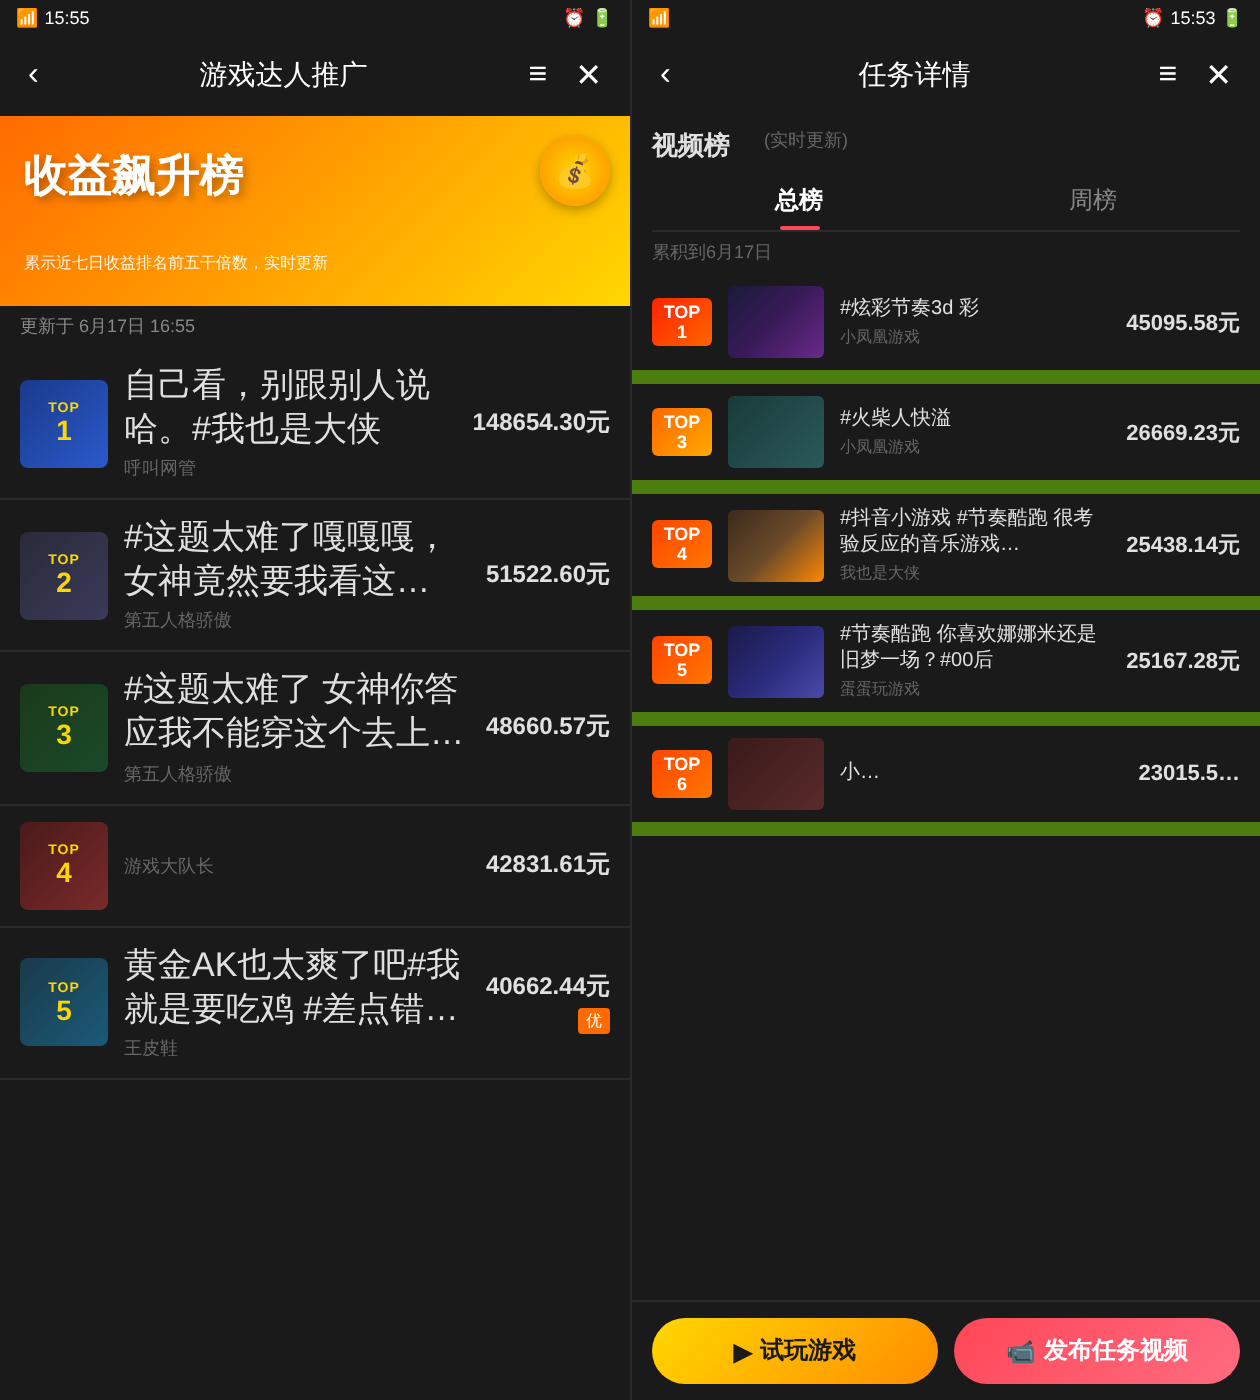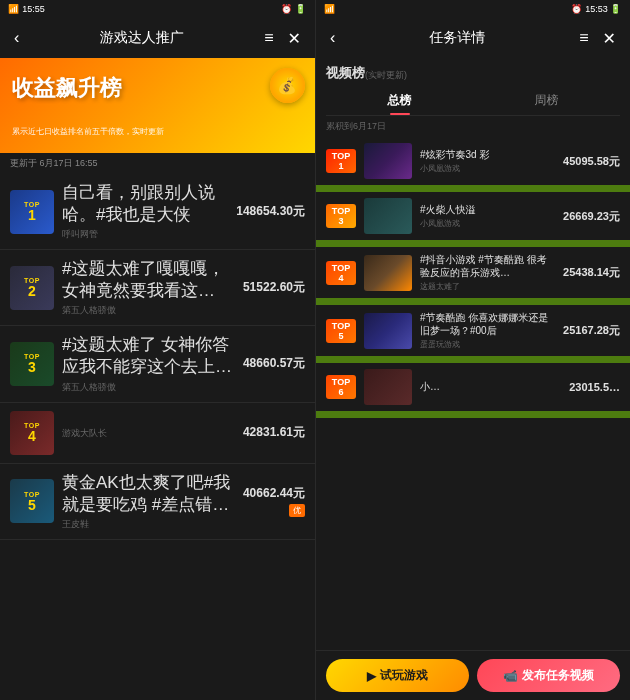--- a/index.html
+++ b/index.html
@@ -178,23 +178,23 @@
       color: #fff;
       font-size: 8px;
       padding: 1px 4px;
       border-radius: 2px;
       margin-left: 4px;
     }
 
     
     .section-title-row {
       display: flex;
-      align-items: flex-end;
+      align-items: flex-start;
       padding: 6px 10px 4px;
-      gap: 0;
+      gap: 17px;
     }
     .section-title {
       font-size: 13px;
       color: #e0e0e0;
       font-weight: 600;
     }
     .section-subtitle {
       font-size: 9px;
       color: #666;
     }
@@ -542,21 +542,21 @@
   </div>
         <div class="rank-amount-right">26669.23元</div>
       </div>
       <div class="rank-item-right">
         <div class="rank-num"><span class="rank-num-badge ">TOP 4</span></div>
         <div class="rank-thumb">
           <div class="rank-thumb-inner thumb-4"></div>
         </div>
         <div class="rank-info">
     <div class="rank-info-title">#抖音小游戏 #节奏酷跑 很考验反应的音乐游戏…</div>
-    <div class="rank-info-author">这题太难了</div>
+    <div class="rank-info-author">我也是大侠</div>
   </div>
         <div class="rank-amount-right">25438.14元</div>
       </div>
       <div class="rank-item-right">
         <div class="rank-num"><span class="rank-num-badge ">TOP 5</span></div>
         <div class="rank-thumb">
           <div class="rank-thumb-inner thumb-5"></div>
         </div>
         <div class="rank-info">
     <div class="rank-info-title">#节奏酷跑 你喜欢娜娜米还是旧梦一场？#00后</div>

